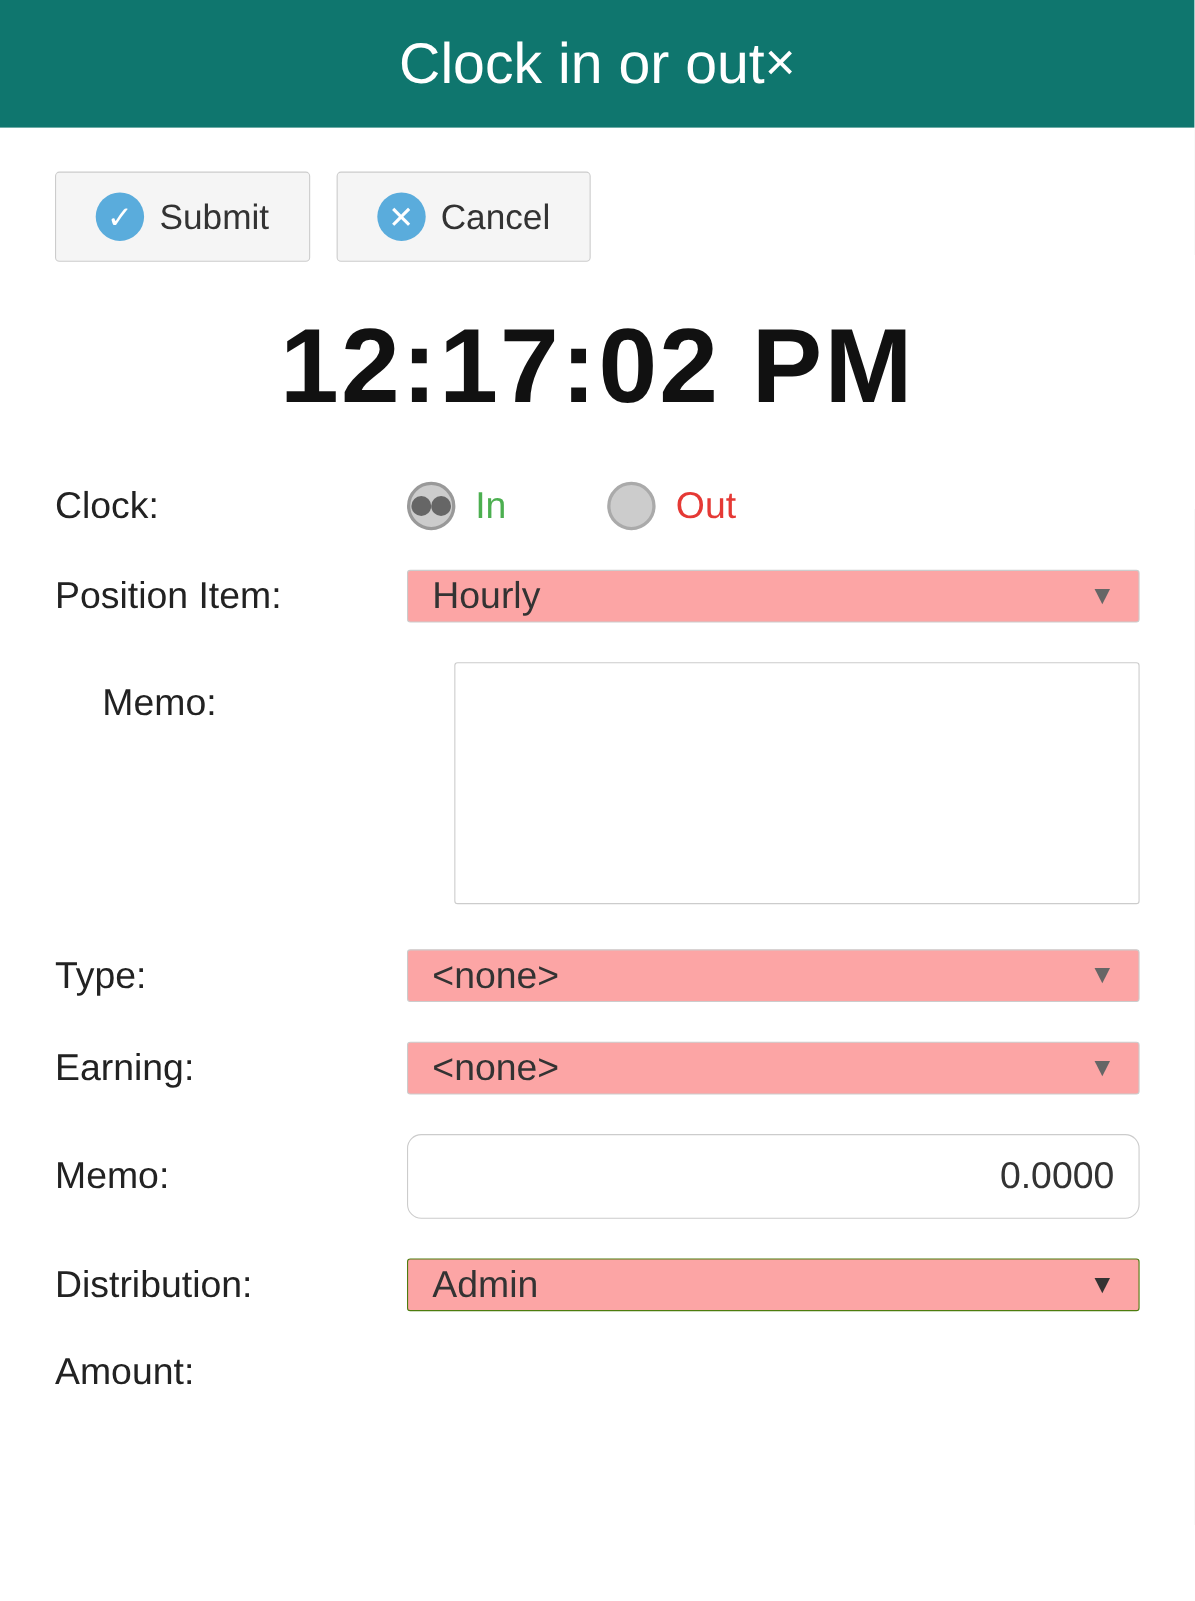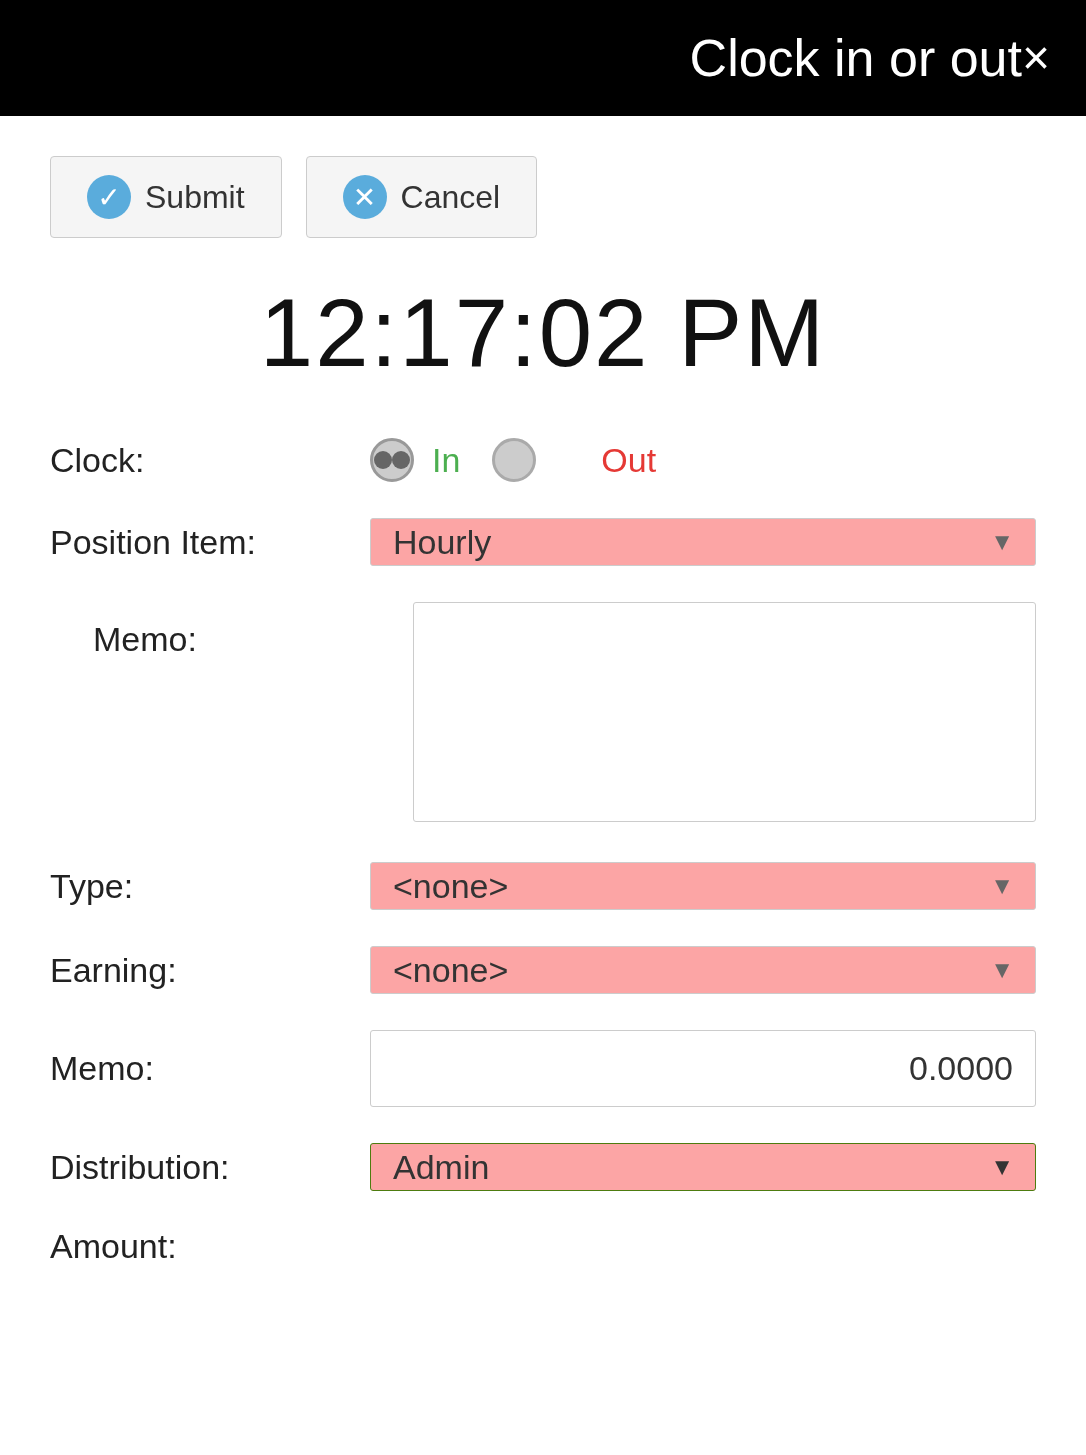--- a/index.html
+++ b/index.html
@@ -20,24 +20,24 @@
 
     .dialog {
       width: 1086px;
       min-height: 1455px;
       background: #ffffff;
       display: flex;
       flex-direction: column;
     }
 
     .dialog-header {
-      background: #000000;
+      background: #0f766e;
       padding: 28px 36px;
       display: flex;
-      justify-content: flex-end;
+      justify-content: center;
       align-items: center;
     }
 
     .dialog-title {
       color: #ffffff;
       font-size: 52px;
       font-weight: 400;
     }
 
     .close-btn {
@@ -88,21 +88,21 @@
       background: #5aacdc;
     }
 
     .btn-icon.cancel-icon {
       background: #5aacdc;
     }
 
     .time-display {
       text-align: center;
       font-size: 96px;
-      font-weight: 400;
+      font-weight: 700;
       color: #111111;
       margin-bottom: 50px;
       letter-spacing: 2px;
     }
 
     .form-row {
       display: flex;
       align-items: center;
       margin-bottom: 36px;
     }
@@ -113,21 +113,21 @@
       color: #222222;
       flex-shrink: 0;
     }
 
     .form-control {
       flex: 1;
     }
 
     .radio-group {
       display: flex;
-      gap: 32px;
+      gap: 92px;
       align-items: center;
     }
 
     .radio-option {
       display: flex;
       align-items: center;
       gap: 18px;
       cursor: pointer;
     }
 
@@ -159,21 +159,20 @@
     .radio-label-in {
       font-size: 34px;
       color: #4caf50;
       font-weight: 500;
     }
 
     .radio-label-out {
       font-size: 34px;
       color: #e53935;
       font-weight: 500;
-      margin-left: 47px;
     }
 
     .select-input {
       width: 100%;
       padding: 4px 22px;
       border: 1px solid #cccccc;
       background: #fca5a5;
       font-size: 34px;
       color: #333333;
       appearance: none;
@@ -211,21 +210,21 @@
       resize: none;
     }
 
     .number-input {
       width: 100%;
       padding: 18px 22px;
       border: 1px solid #cccccc;
       font-size: 34px;
       color: #333333;
       outline: none;
-      border-radius: 3px;
+      border-radius: 13px;
       text-align: right;
     }
 
     .memo-row {
       align-items: flex-start;
       margin-left: 43px;
     }
 
     .memo-row .form-label {
       padding-top: 18px;

